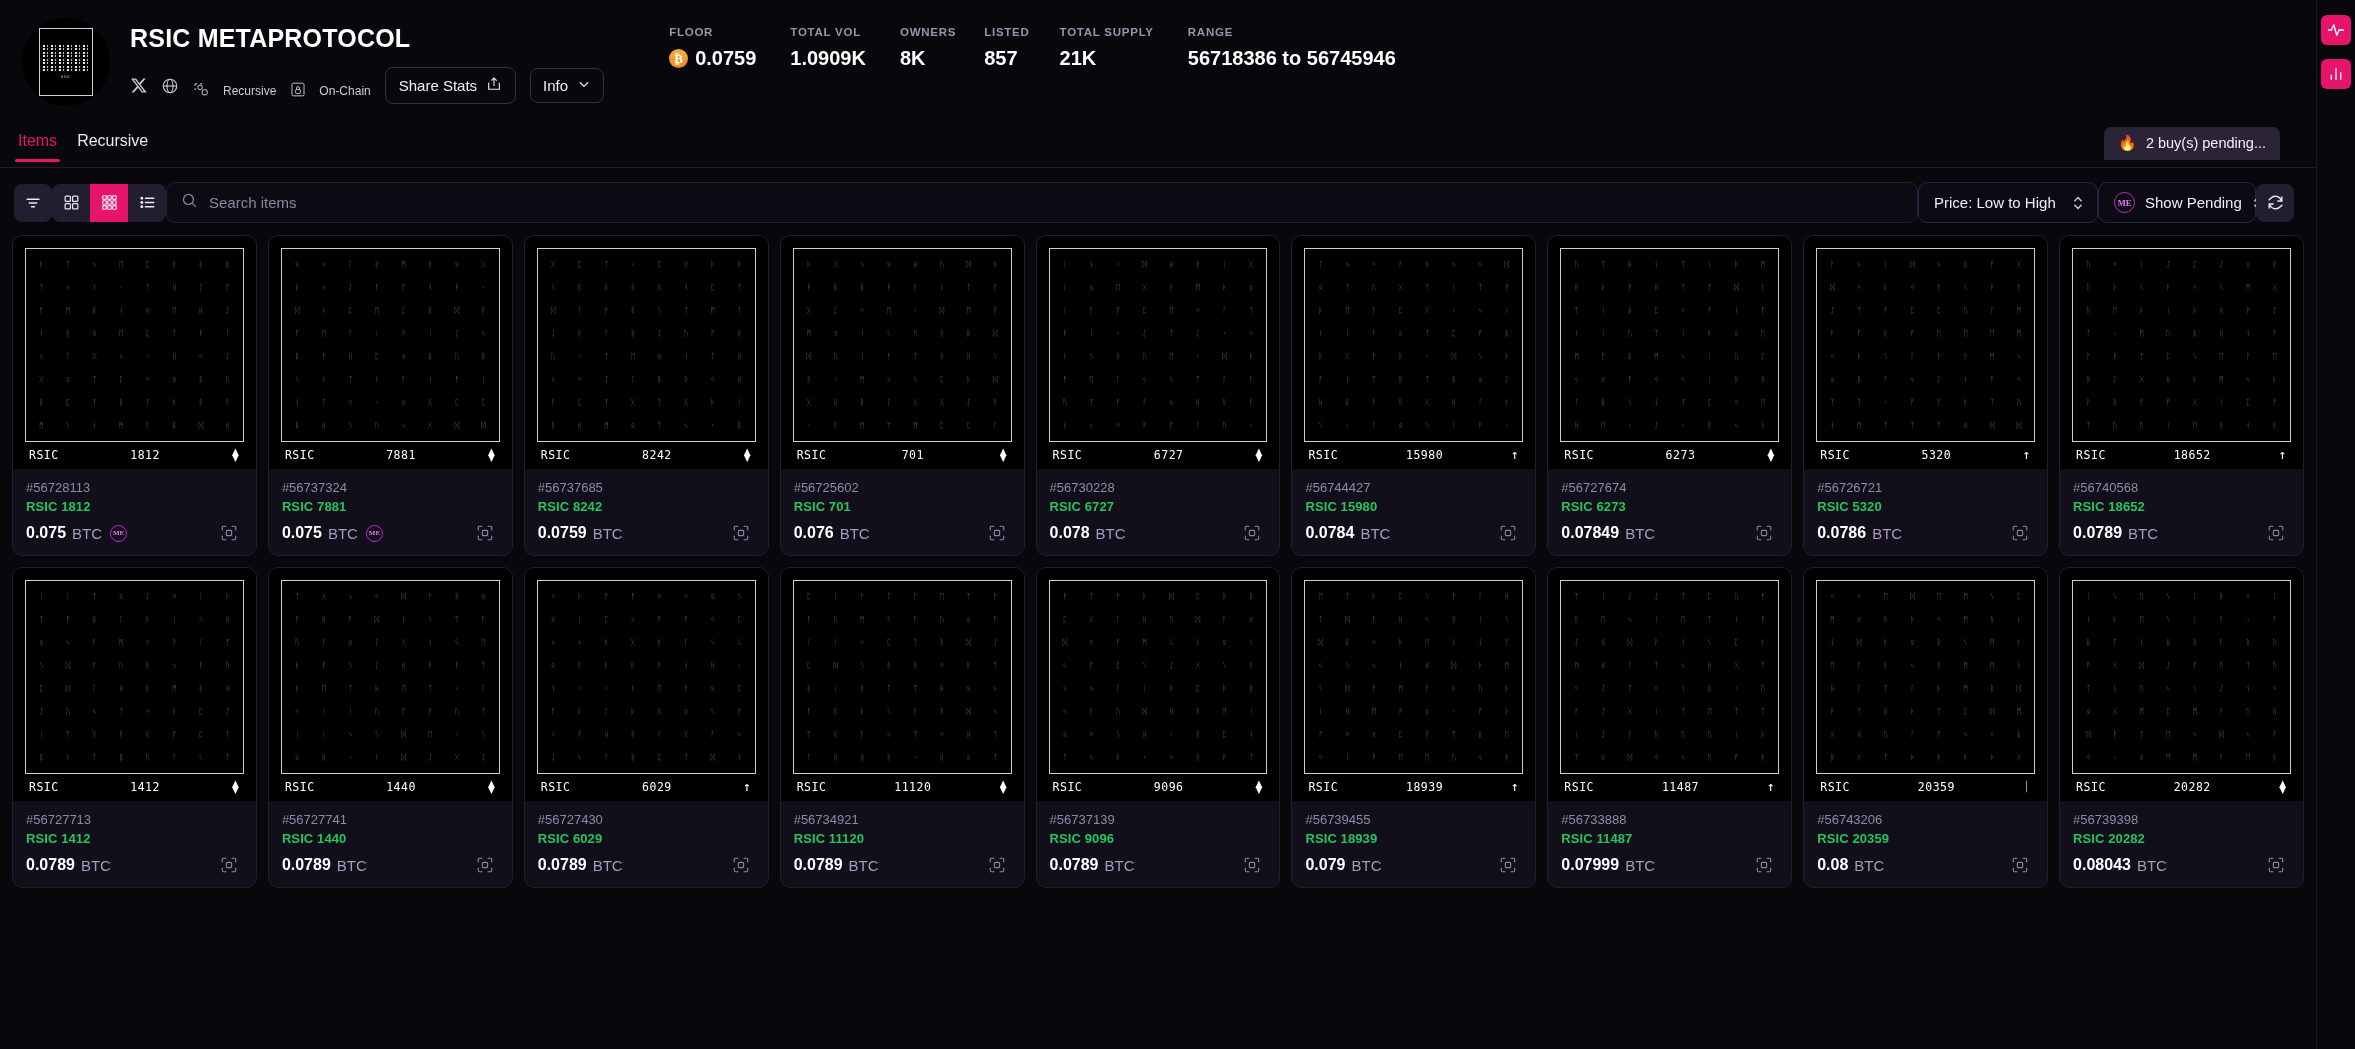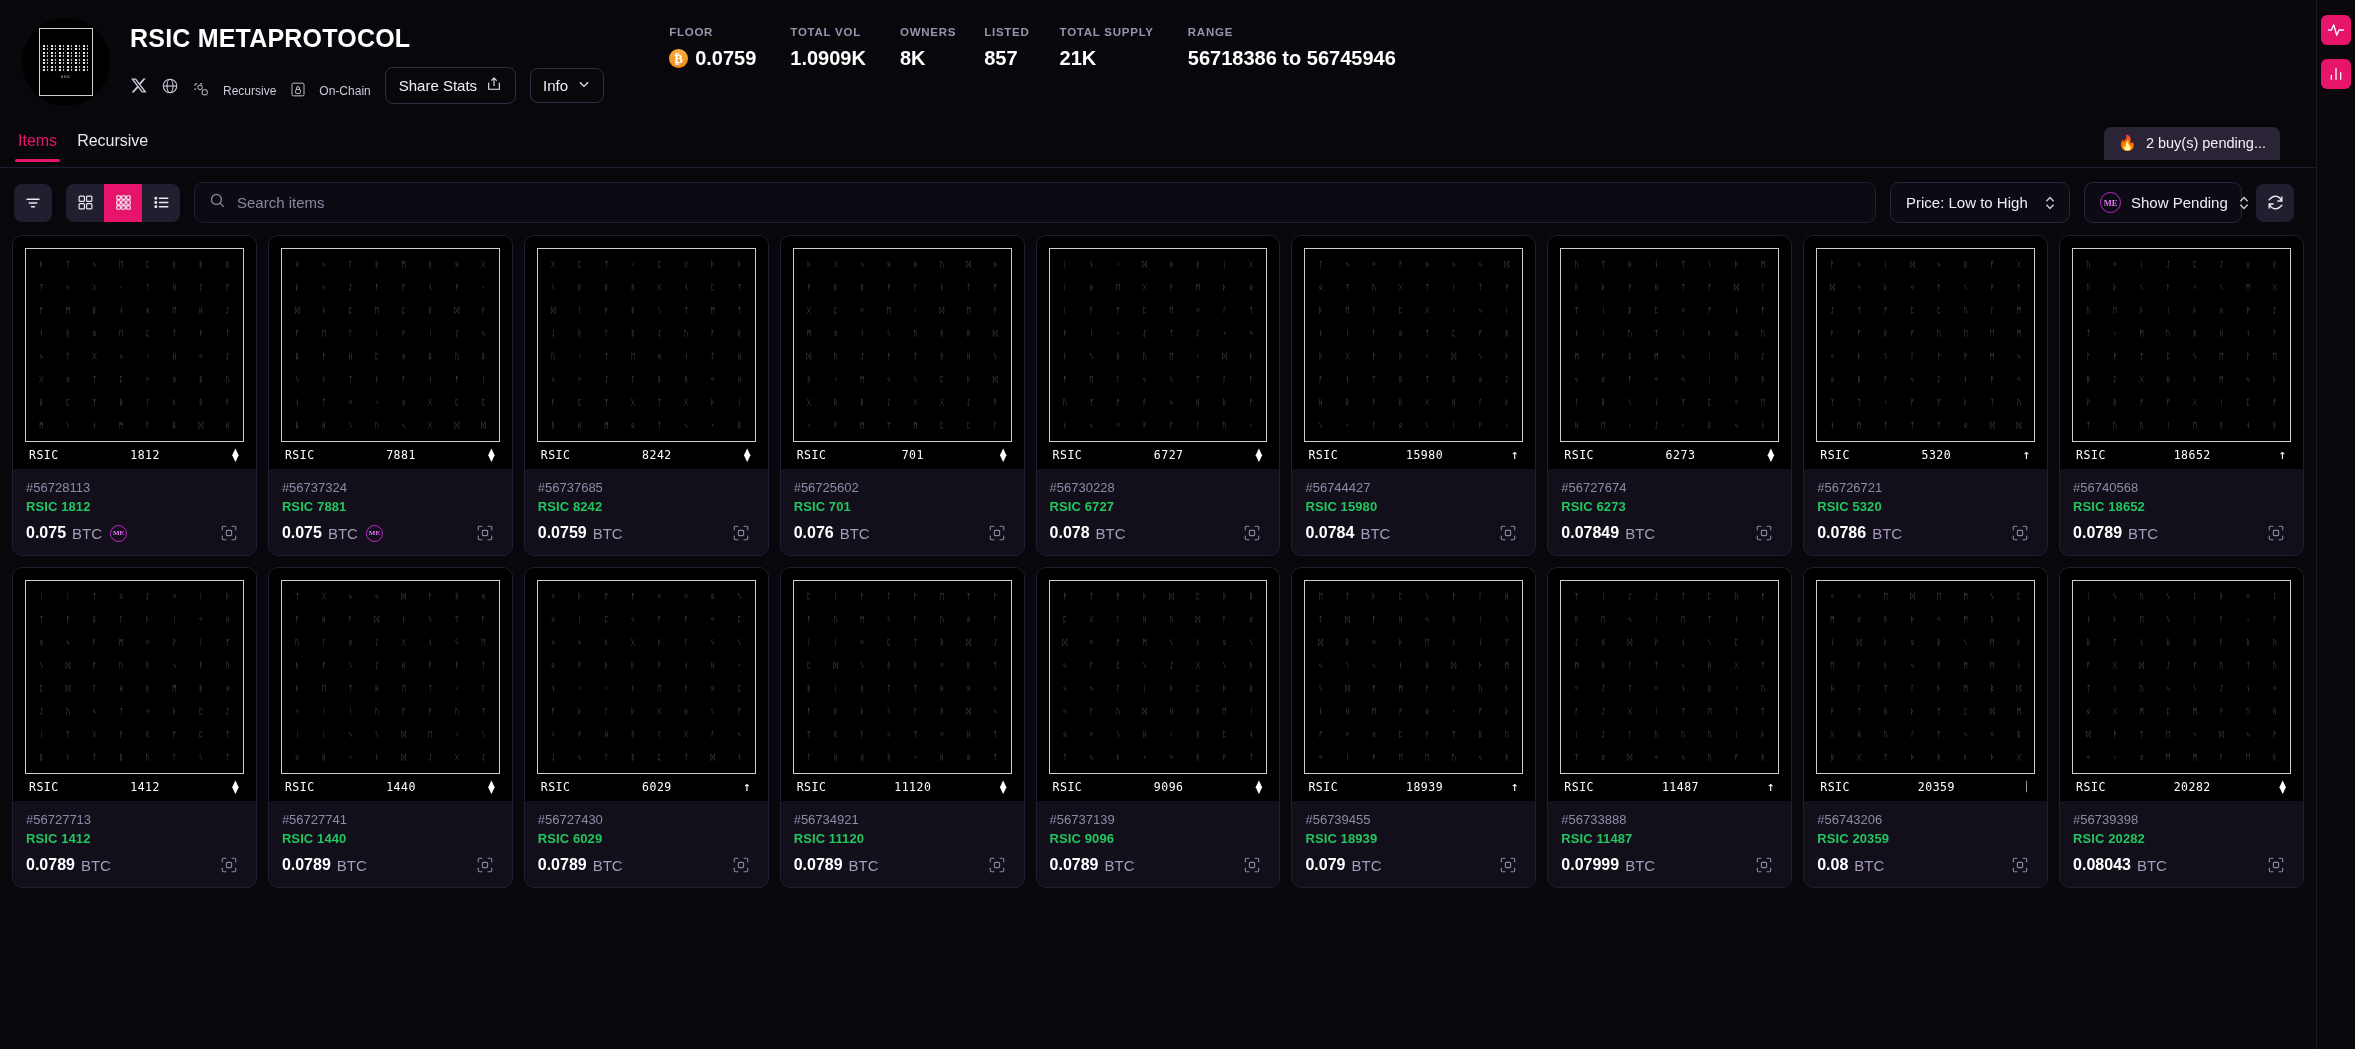--- a/index.html
+++ b/index.html
@@ -59,21 +59,21 @@
   .tab.active { color: #e6156b; }
   .tab.active::after { content:""; position: absolute; left: 7px; right: 7px; bottom: -1px; height: 3px; background: #e6156b; border-radius: 2px;}
   .pending-badge {
     position: absolute; right: 36px; bottom: 7px;
     background: #2b2336; border-radius: 7px 7px 0 0; padding: 7px 14px 8px 14px;
     font-size: 14.5px; color: #f3f0f8; display: flex; align-items: center; gap: 9px; cursor: pointer;
   }
   .flame { font-size: 15px; }
 
   
-  .toolbar { display: flex; align-items: center; gap: 14px; padding: 14px 22px 12px 14px; }
+  .toolbar { display: flex; align-items: center; padding: 14px 22px 12px 14px; }
   .sq-btn { width: 38px; height: 38px; border-radius: 8px; background: #231d30; display: flex; align-items: center; justify-content: center; cursor: pointer; color: #ece9f3; flex:none; }
   .viewgroup { display: flex; border-radius: 8px; overflow: hidden; background: #231d30; flex:none; }
   .viewgroup .vb { width: 38px; height: 38px; display: flex; align-items: center; justify-content: center; cursor: pointer; color: #ece9f3; }
   .viewgroup .vb.active { background: #e6156b; }
   .search {
     flex: 1; height: 41px; border: 1px solid #241e31; border-radius: 9px; background: #0c0a12;
     display: flex; align-items: center; gap: 11px; padding: 0 14px; min-width: 0;
   }
   .search input {
     background: transparent; border: 0; outline: none; color: #e9e6f1; font-size: 15px;

